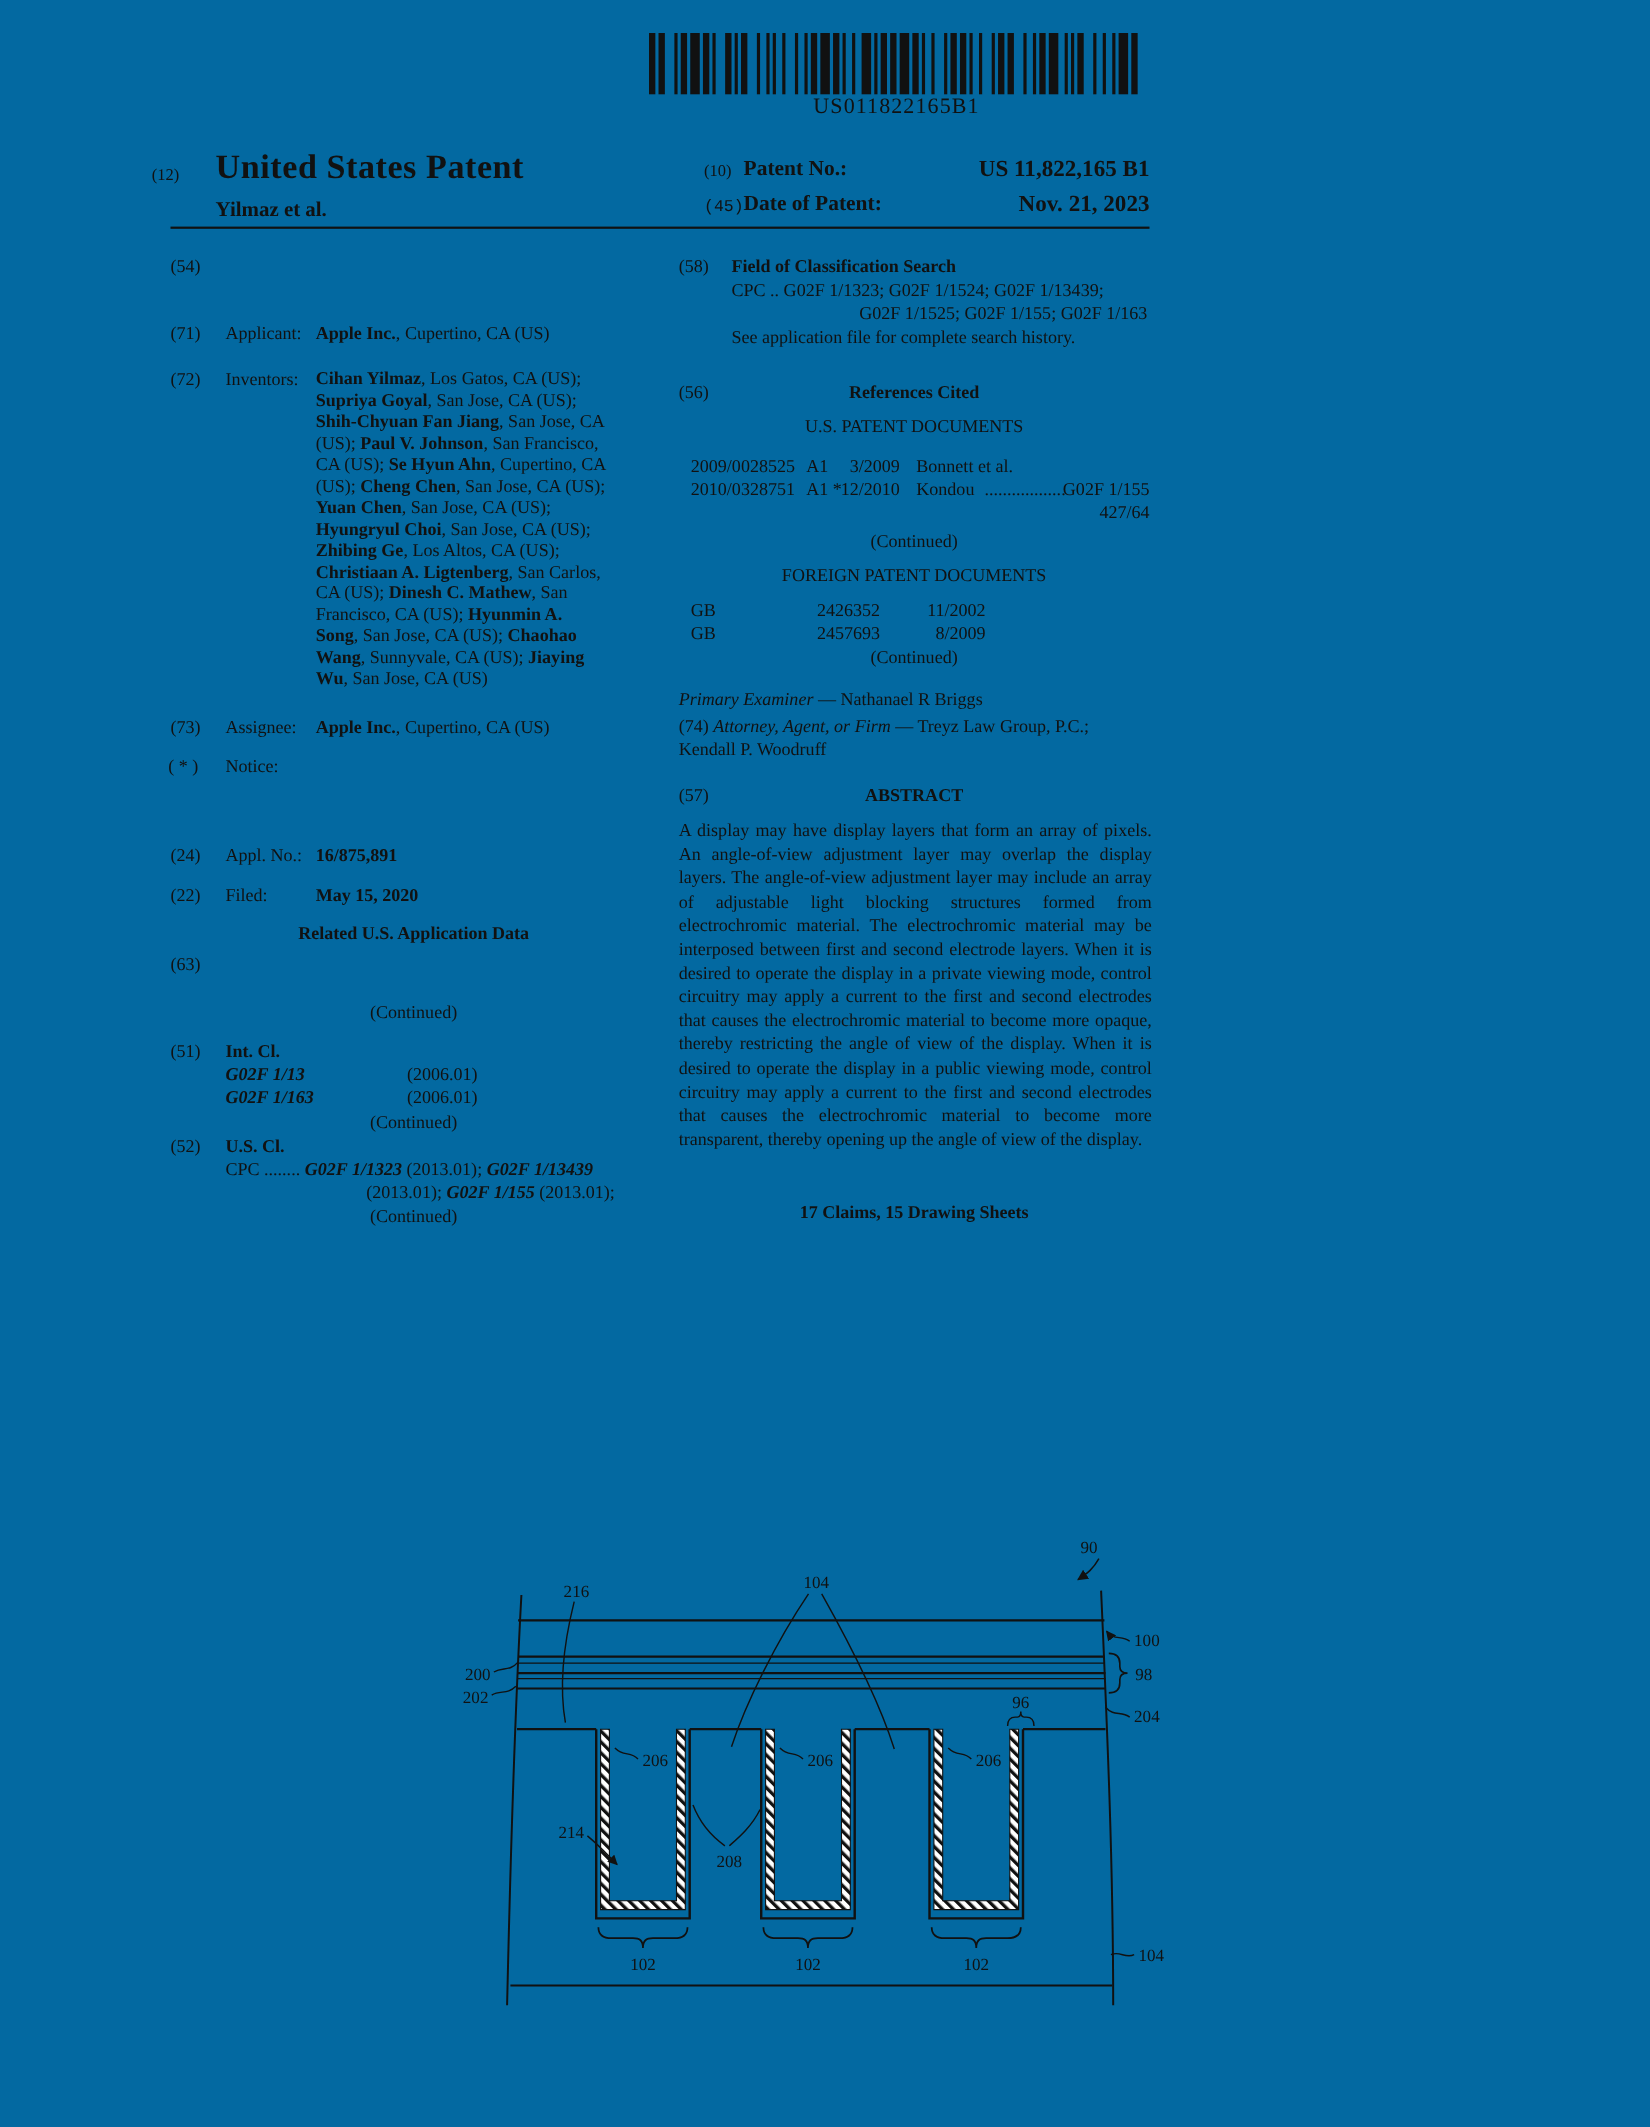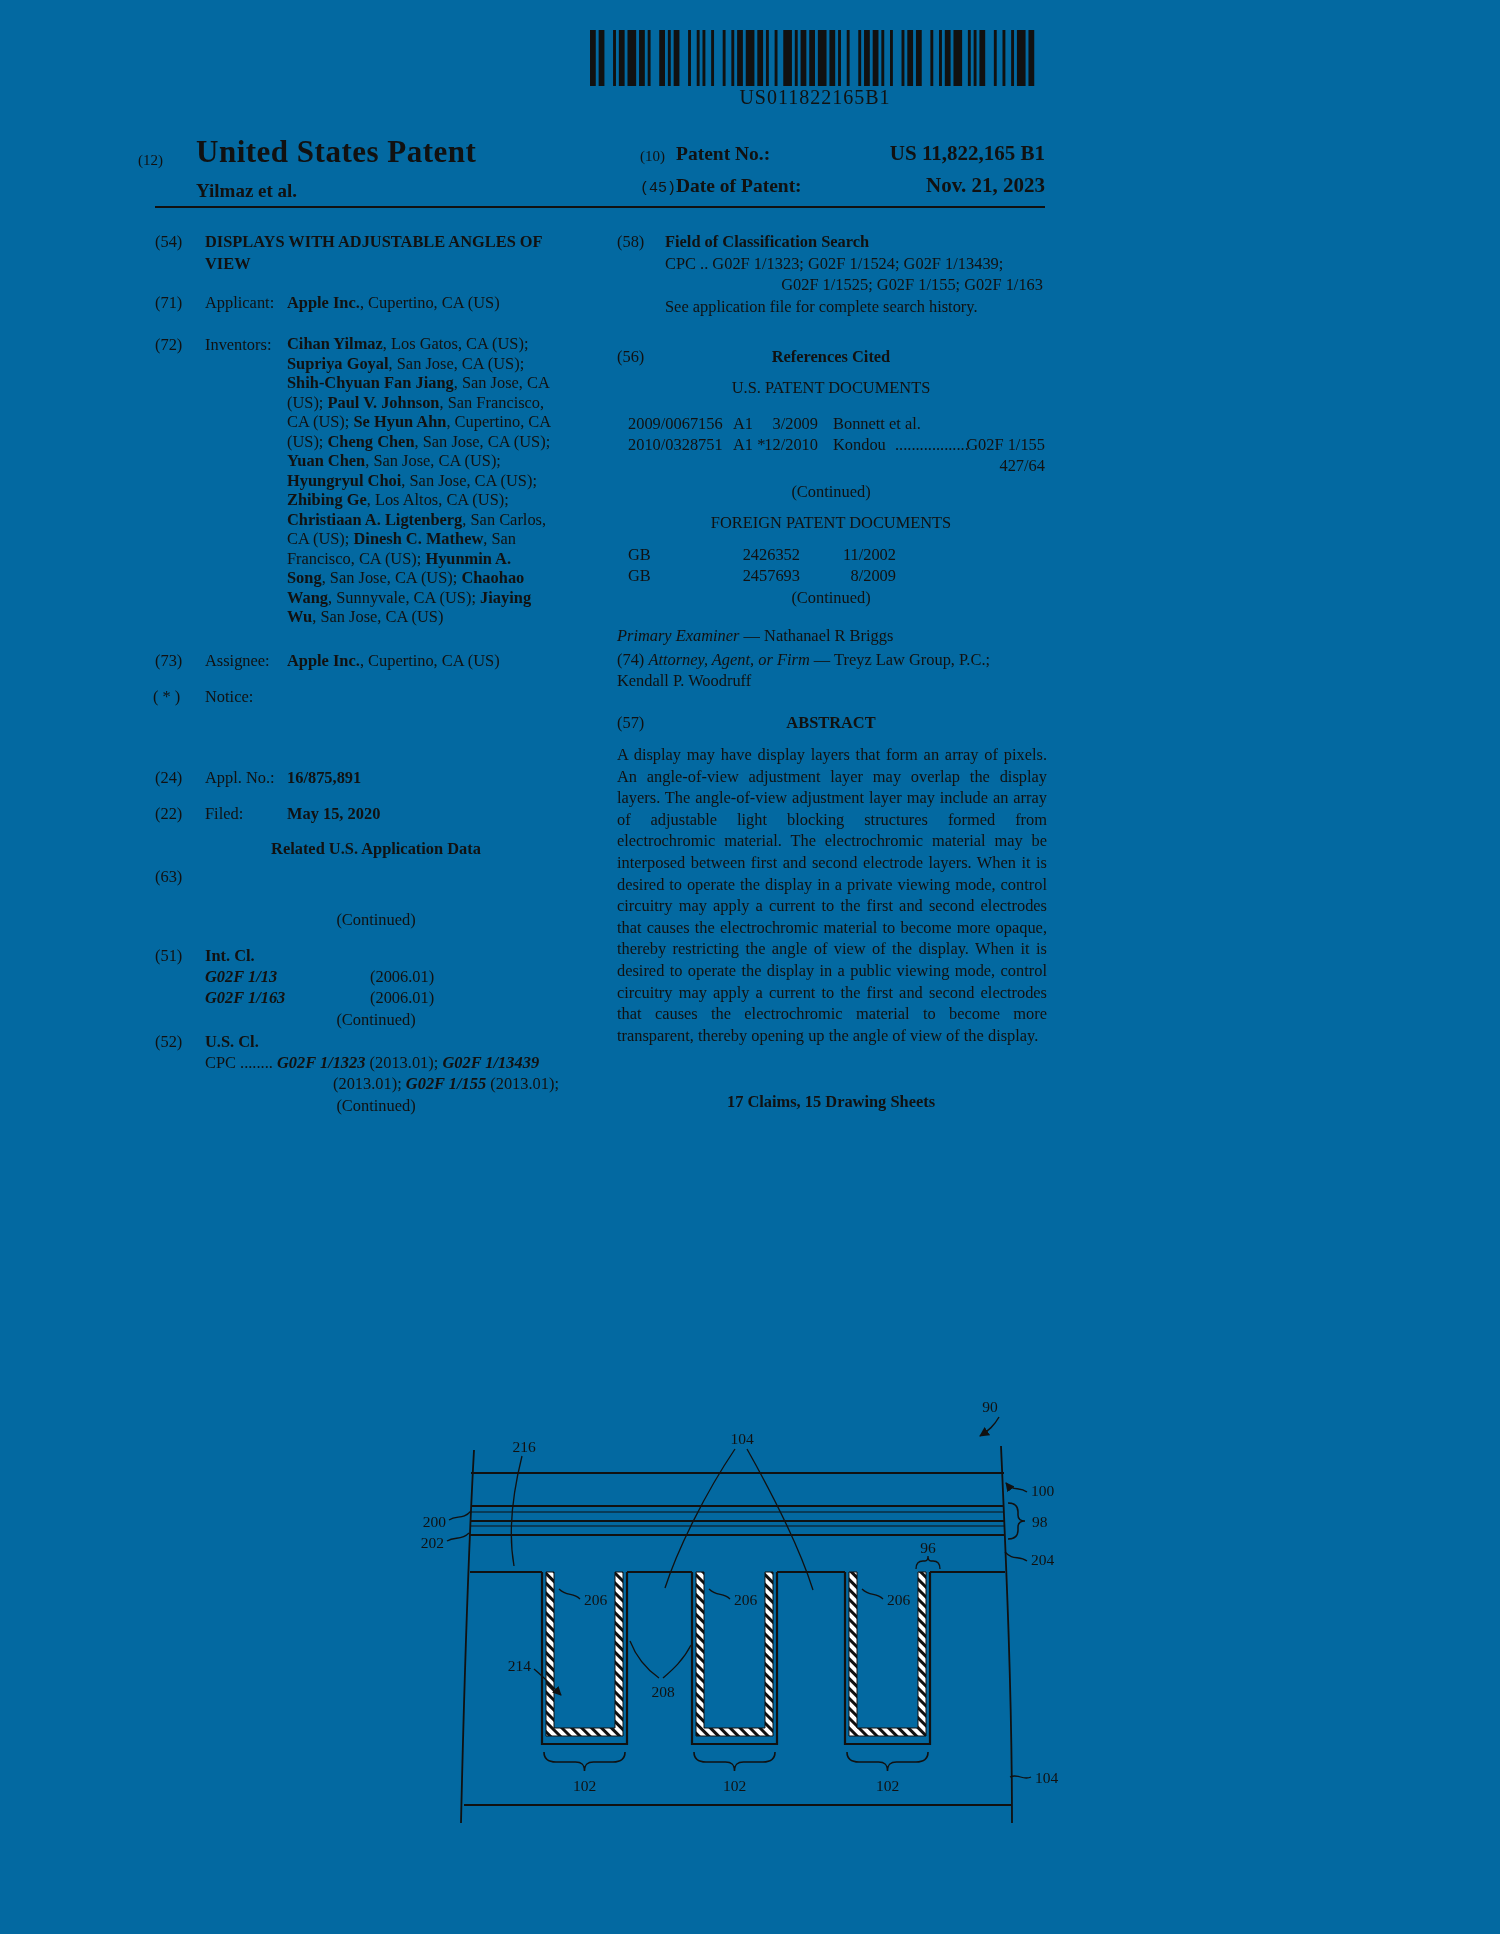--- a/index.html
+++ b/index.html
@@ -90,21 +90,20 @@
   <div class="h-lab" style="left:676px;top:143px;">Patent No.:</div>
   <div class="h-val" style="left:825px;top:141px;width:220px;">US 11,822,165 B1</div>
 
   <div class="h-num" style="left:640px;top:180px;font-family:Liberation Mono, monospace;">(45)</div>
   <div class="h-lab" style="left:676px;top:175px;">Date of Patent:</div>
   <div class="h-val" style="left:845px;top:173px;width:200px;">Nov. 21, 2023</div>
 
   <div class="rule"></div>
 
   <div class="t" style="left:155px;top:231px;">(54)</div>
-  <div class="t b" style="left:205px;top:231px;width:400px;"><span>DISPLAYS WITH ADJUSTABLE ANGLES OF</span><br><span>VIEW</span></div>
 
   <div class="t" style="left:155px;top:292px;">(71)</div>
   <div class="t" style="left:205px;top:292px;">Applicant:</div>
   <div class="t" style="left:287px;top:292px;"><span style="font-weight: bold;">Apple Inc.</span><span>, Cupertino, CA (US)</span></div>
 
   <div class="t" style="left:155px;top:334px;">(72)</div>
   <div class="t" style="left:205px;top:334px;">Inventors:</div>
   <div class="t inv-lines" style="left:287px;top:334px;width:320px;"><div><span style="font-weight: bold;">Cihan Yilmaz</span><span>, Los Gatos, CA (US);</span></div><div><span style="font-weight: bold;">Supriya Goyal</span><span>, San Jose, CA (US);</span></div><div><span style="font-weight: bold;">Shih-Chyuan Fan Jiang</span><span>, San Jose, CA</span></div><div><span>(US); </span><span style="font-weight: bold;">Paul V. Johnson</span><span>, San Francisco,</span></div><div><span>CA (US); </span><span style="font-weight: bold;">Se Hyun Ahn</span><span>, Cupertino, CA</span></div><div><span>(US); </span><span style="font-weight: bold;">Cheng Chen</span><span>, San Jose, CA (US);</span></div><div><span style="font-weight: bold;">Yuan Chen</span><span>, San Jose, CA (US);</span></div><div><span style="font-weight: bold;">Hyungryul Choi</span><span>, San Jose, CA (US);</span></div><div><span style="font-weight: bold;">Zhibing Ge</span><span>, Los Altos, CA (US);</span></div><div><span style="font-weight: bold;">Christiaan A. Ligtenberg</span><span>, San Carlos,</span></div><div><span>CA (US); </span><span style="font-weight: bold;">Dinesh C. Mathew</span><span>, San</span></div><div><span>Francisco, CA (US); </span><span style="font-weight: bold;">Hyunmin A.</span></div><div><span style="font-weight: bold;">Song</span><span>, San Jose, CA (US); </span><span style="font-weight: bold;">Chaohao</span></div><div><span style="font-weight: bold;">Wang</span><span>, Sunnyvale, CA (US); </span><span style="font-weight: bold;">Jiaying</span></div><div><span style="font-weight: bold;">Wu</span><span>, San Jose, CA (US)</span></div></div>
 
   <div class="t" style="left:155px;top:650px;font-family:Liberation Serif, serif;">(73)</div>
@@ -145,21 +144,21 @@
   <div class="t b" style="left:665px;top:231px;">Field of Classification Search</div>
   <div class="t" style="left:665px;top:253px;width:380px;">CPC .. G02F 1/1323; G02F 1/1524; G02F 1/13439;</div>
   <div class="t rt" style="left:665px;top:274px;width:378px;">G02F 1/1525; G02F 1/155; G02F 1/163</div>
   <div class="t" style="left:665px;top:296px;">See application file for complete search history.</div>
 
   <div class="t" style="left:617px;top:346px;">(56)</div>
   <div class="t b ctr" style="left:617px;top:346px;width:428px;">References Cited</div>
   <div class="t ctr" style="left:617px;top:377px;width:428px;">U.S. PATENT DOCUMENTS</div>
 
   <div>
-    <div class="t" style="left:628px;top:413px;">2009/0067156</div>
+    <div class="t" style="left:628px;top:413px;">2009/0028525</div>
     <div class="t" style="left:733px;top:413px;">A1</div>
     <div class="t rt" style="left:755px;top:413px;width:63px;">3/2009</div>
     <div class="t" style="left:833px;top:413px;">Bonnett et al.</div>
   </div>
   <div>
     <div class="t" style="left:628px;top:434px;">2010/0328751</div>
     <div class="t" style="left:733px;top:434px;">A1 *</div>
     <div class="t rt" style="left:755px;top:434px;width:63px;">12/2010</div>
     <div class="t" style="left:833px;top:434px;">Kondou</div>
     <div class="t" style="left:895px;top:434px;">..................</div>

